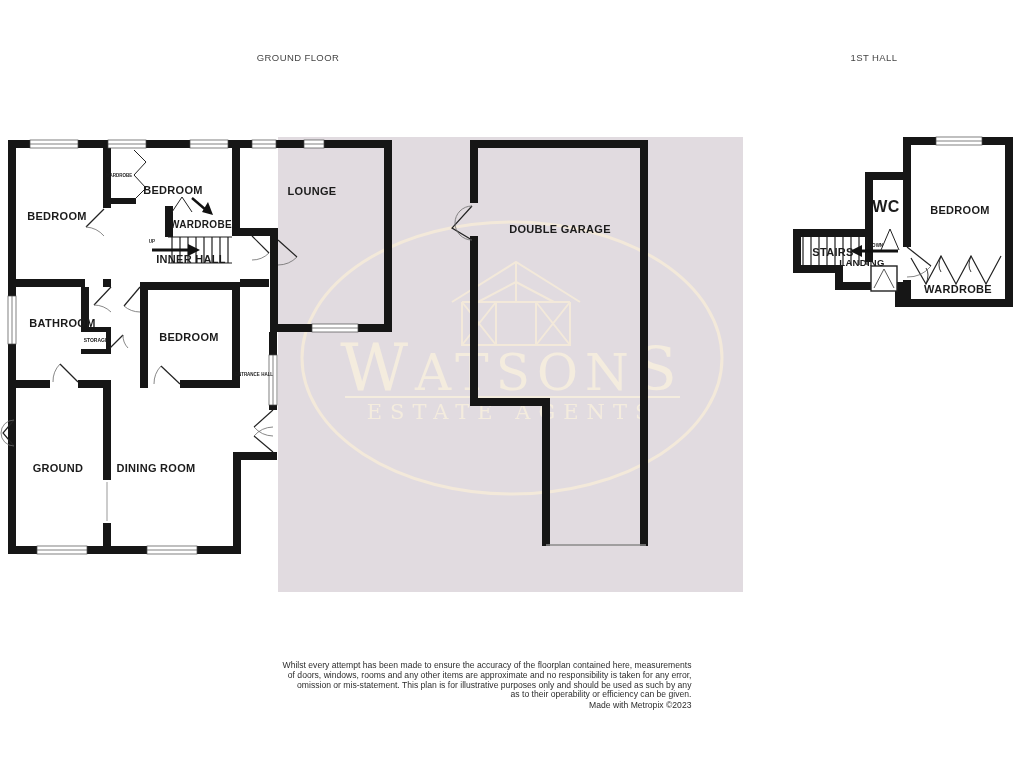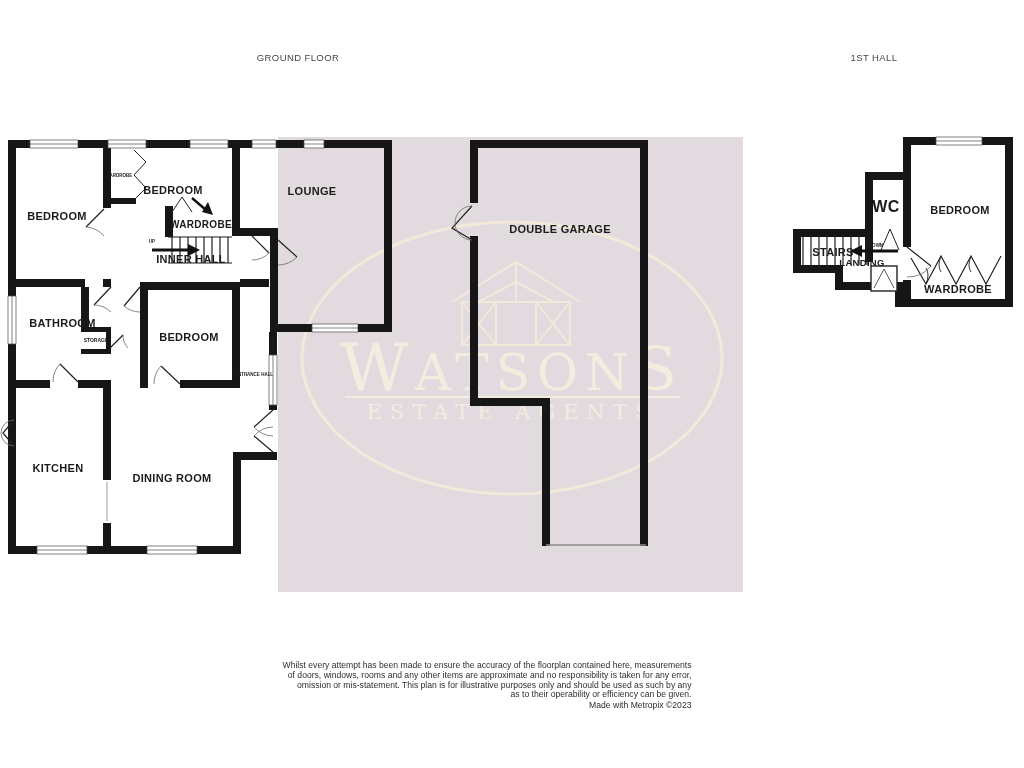--- a/index.html
+++ b/index.html
@@ -237,22 +237,22 @@
   <div class="room-label s11" style="left:57px;top:216px;">BEDROOM</div>
   <div class="room-label s11" style="left:173px;top:190px;">BEDROOM</div>
   <div class="room-label tiny" style="left:119px;top:175px;">WARDROBE</div>
   <div class="room-label s10" style="left:201px;top:224px;">WARDROBE</div>
   <div class="room-label s115" style="left:191px;top:259px;text-align:center;">INNER HALL</div>
   <div class="room-label tiny" style="left:152px;top:241px;">UP</div>
   <div class="room-label s11" style="left:52px;top:323px;padding-left:21px;">BATHROOM</div>
   <div class="room-label tiny5" style="left:96px;top:340px;">STORAGE</div>
   <div class="room-label s11" style="left:189px;top:337px;">BEDROOM</div>
   <div class="room-label tiny" style="left:254px;top:374px;">ENTRANCE HALL</div>
-  <div class="room-label s115" style="left:58px;top:468px;">KITCHEN</div>
-  <div class="room-label s115" style="left:172px;top:468px;margin-top:10px;">DINING ROOM</div>
+  <div class="room-label s115" style="left:58px;top:468px;">GROUND</div>
+  <div class="room-label s115" style="left:156px;top:468px;">DINING ROOM</div>
   <div class="room-label s115" style="left:312px;top:191px;">LOUNGE</div>
   <div class="room-label s115" style="left:560px;top:229px;">DOUBLE GARAGE</div>
 
   <div class="room-label s12" style="left:886px;top:207px;">WC</div>
   <div class="room-label s115" style="left:960px;top:210px;">BEDROOM</div>
   <div class="room-label s11" style="left:833px;top:252px;">STAIRS</div>
   <div class="room-label tiny" style="left:876px;top:245px;">DOWN</div>
   <div class="room-label s95" style="left:862px;top:262px;">LANDING</div>
   <div class="room-label s115" style="left:958px;top:289px;">WARDROBE</div>
 

